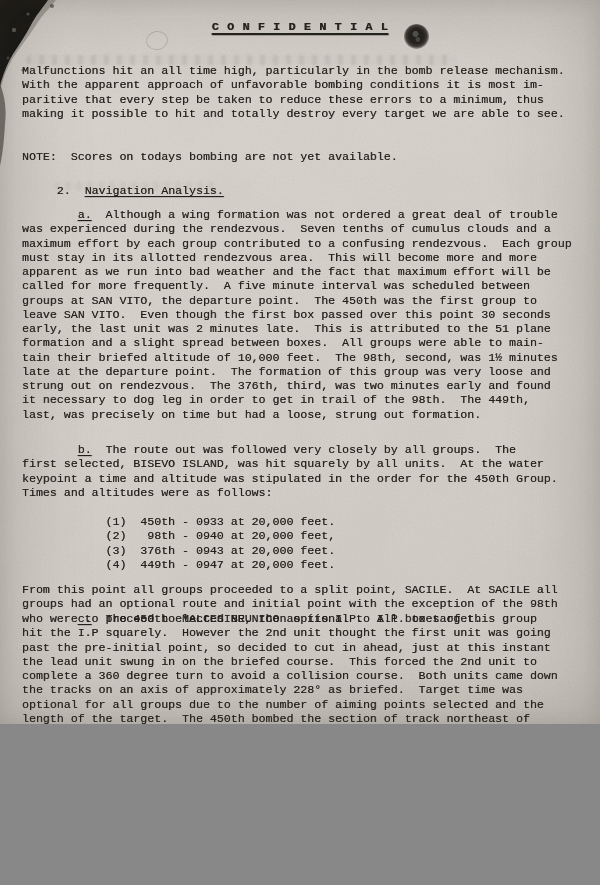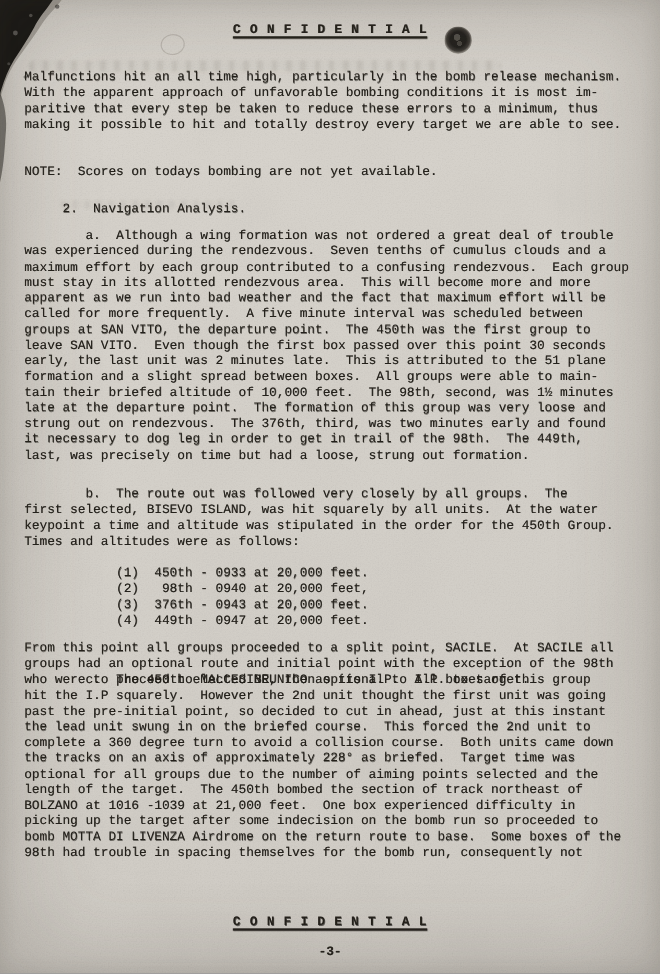--- a/index.html
+++ b/index.html
@@ -2,38 +2,38 @@
 <html style="--paper: #d8d4cd; --ink: #24211b;"><head>
 <meta charset="utf-8">
 <style>
   :root{
     --paper:#d8d4cd;
     --ink:#24211b;
   }
   html,body{margin:0;padding:0;background:#888;}
   .page{
     position:relative;
-    width:600px;height:885px;
+    width:600px;height:724px;
     margin:0 auto;
     background:linear-gradient(160deg,#dcd8d1 0%,var(--paper) 45%,#d2cec7 100%);
     overflow:hidden;
     font-family:"Liberation Mono","DejaVu Sans Mono",monospace;
     color:var(--ink);
   }
   .page::after{
     content:"";position:absolute;inset:0;pointer-events:none;
     box-shadow:inset 0 0 90px rgba(60,55,48,0.28), inset 0 0 18px rgba(60,55,48,0.12);
   }
   .txt{
     position:absolute;left:22px;width:570px;margin:0;
     font-size:11.6px;line-height:14.25px;
     white-space:pre-wrap;
     text-shadow:0.3px 0.3px 0.5px rgba(30,27,22,0.55);
   }
-  .u{text-decoration-thickness:1.3px;text-underline-offset:2px;text-align:right;}
+  .u{text-decoration:underline;text-decoration-thickness:1.3px;text-underline-offset:2px;text-align:right;}
   .classification{
     position:absolute;left:0;width:600px;margin:0;text-align:center;
     font-size:11.8px;font-weight:bold;letter-spacing:0.6px;
     text-decoration:underline;text-decoration-thickness:1.5px;text-underline-offset:3px;
     text-shadow:0.5px 0.4px 0.6px rgba(20,18,15,0.6);
   }
   .pagenum{
     position:absolute;left:0;width:600px;margin:0;text-align:center;
     font-size:11.6px;font-weight:bold;
     text-shadow:0.4px 0.4px 0.5px rgba(20,18,15,0.55);

